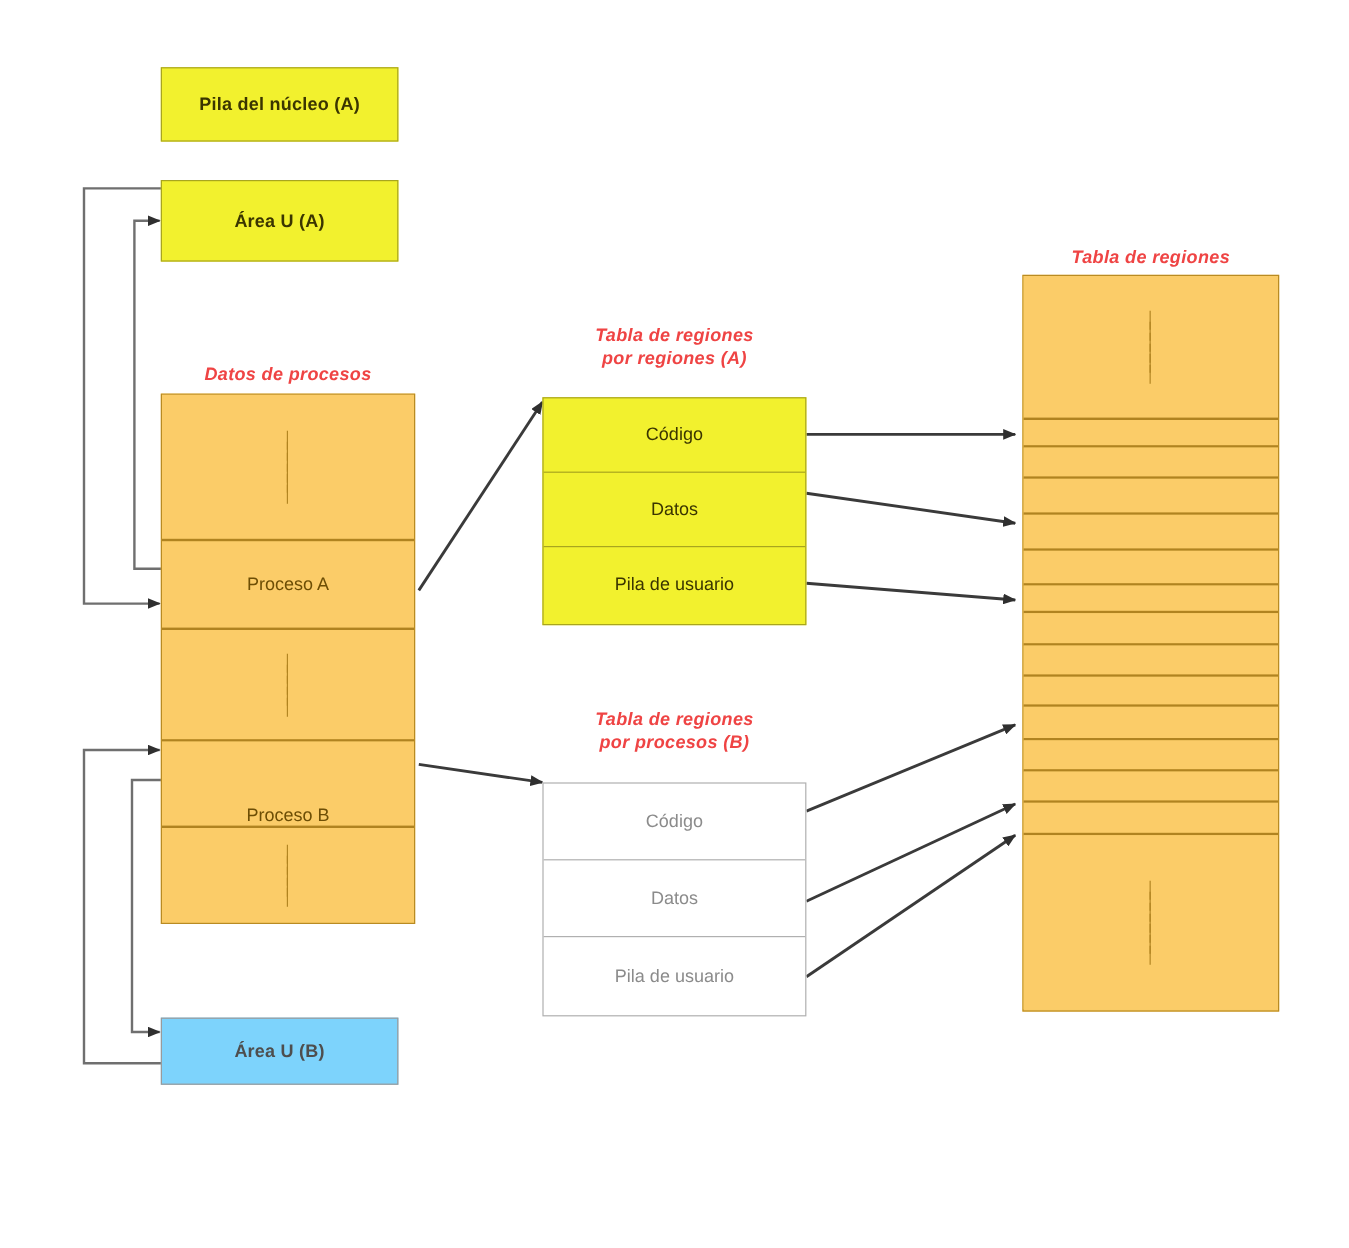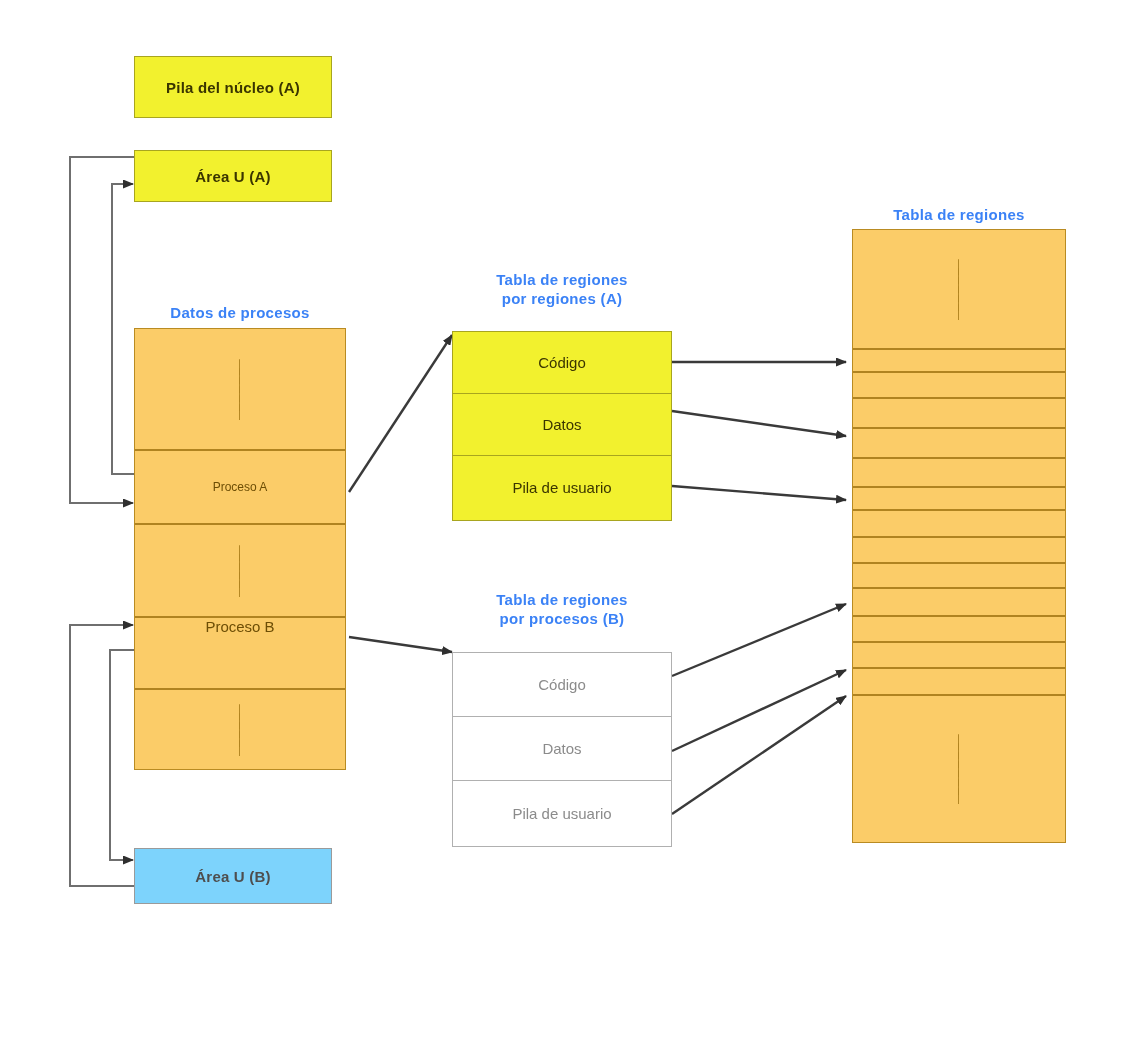--- a/index.html
+++ b/index.html
@@ -34,24 +34,25 @@
   }
   .orange-row{
     background:#fbcc68;
     border-bottom:2px solid #b08320;
     box-sizing:border-box;
   }
   .caption{
     position:absolute;
     font-size:15px;
     font-weight:700;
-    color:#3b82f6;
+    color:#ef4444;
     text-align:center;
     line-height:19px;
     letter-spacing:.3px;
+    font-style:italic;
   }
   .vdots{
     position:absolute;
     color:#b08320;
     font-size:13px;
     line-height:9px;
     text-align:center;
     width:100%;
     left:0;
   }
@@ -92,52 +93,52 @@
 
     <path class="wire-dark" d="M672,676 L846,604" marker-end="url(#ah)"></path>
     <path class="wire-dark" d="M672,751 L846,670" marker-end="url(#ah)"></path>
     <path class="wire-dark" d="M672,814 L846,696" marker-end="url(#ah)"></path>
   </svg>
 
   <div class="box yellow" style="left:134px;top:56px;width:198px;height:62px;">
     <span>Pila del núcleo (A)</span>
   </div>
 
-  <div class="box yellow" style="left:134px;top:150px;width:198px;height:52px;">
+  <div class="box yellow" style="left:134px;top:150px;width:198px;height:68px;">
     <span>Área U (A)</span>
   </div>
 
   <div class="caption" style="left:134px;top:303px;width:212px;">
     <span>Datos de procesos</span>
   </div>
 
   <div style="position:absolute;left:134px;top:328px;width:212px;height:442px;border:1.5px solid #b98b22;background:#fbcc68;box-sizing:border-box;">
     <div class="orange-row" style="position:relative;height:122px;display:flex;align-items:center;justify-content:center;">
       <div class="vdots" style="position:static;">
         <div>│</div>
           <div>│</div>
           <div>│</div>
           <div>│</div>
           <div>│</div>
           <div>│</div>
       </div>
     </div>
-    <div class="orange-row" style="height:74px;display:flex;align-items:center;justify-content:center;font-size:12px;color:#6d4e05;">
+    <div class="orange-row" style="height:74px;display:flex;align-items:center;justify-content:center;font-size:15px;color:#6d4e05;">
       <span>Proceso A</span>
     </div>
     <div class="orange-row" style="height:93px;display:flex;align-items:center;justify-content:center;">
       <div class="vdots" style="position:static;">
         <div>│</div>
           <div>│</div>
           <div>│</div>
           <div>│</div>
           <div>│</div>
       </div>
     </div>
-    <div class="orange-row" style="height:72px;display:flex;align-items:flex-start;justify-content:center;font-size:15px;color:#6d4e05;">
+    <div class="orange-row" style="height:72px;display:flex;align-items:flex-end;justify-content:center;font-size:15px;color:#6d4e05;">
       <span>Proceso B</span>
     </div>
     <div style="height:78px;background:#fbcc68;display:flex;align-items:center;justify-content:center;">
       <div class="vdots" style="position:static;">
         <div>│</div>
           <div>│</div>
           <div>│</div>
           <div>│</div>
           <div>│</div>
       </div>

